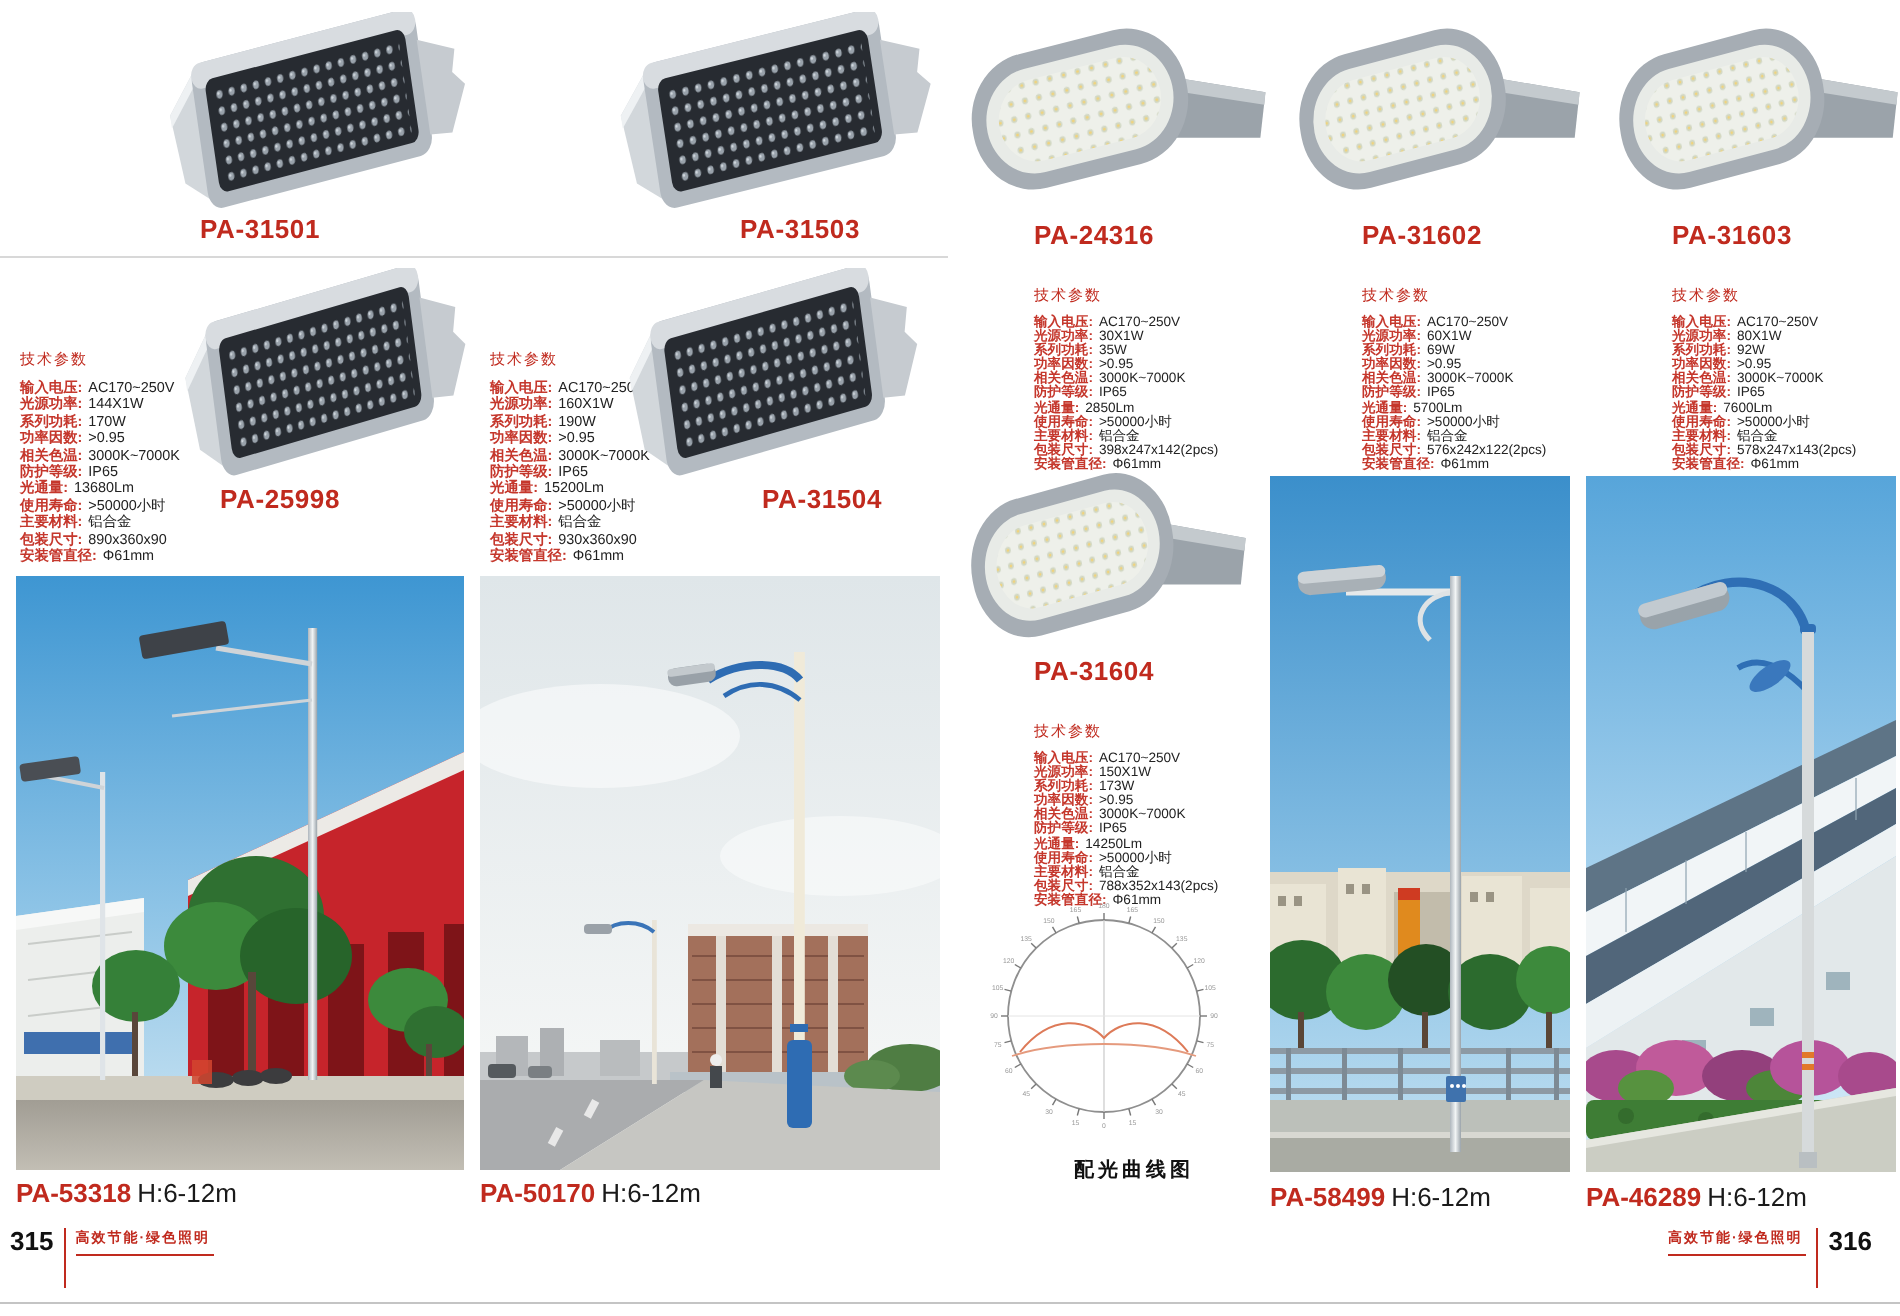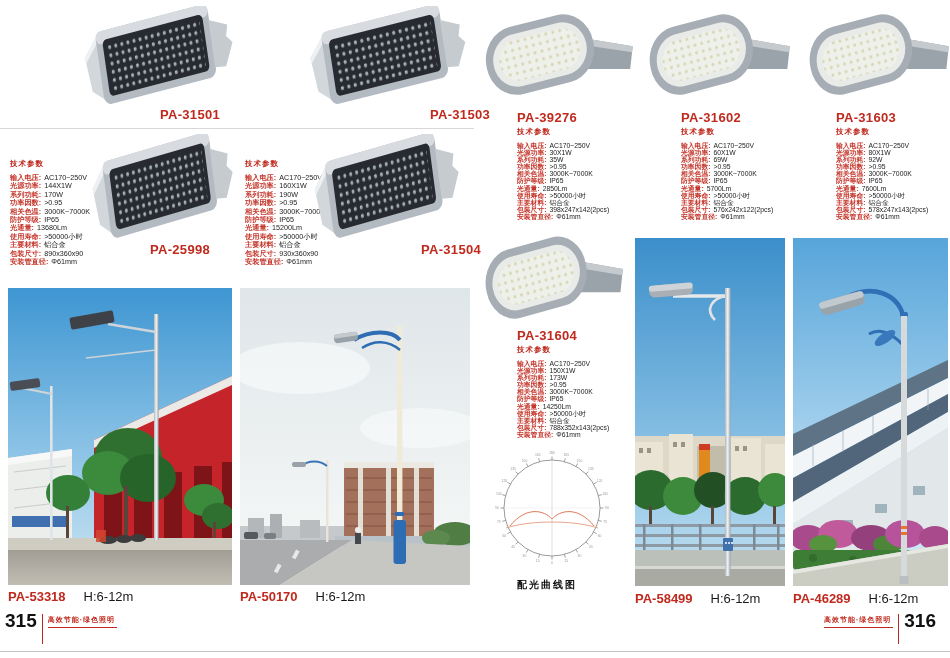--- a/index.html
+++ b/index.html
@@ -1,36 +1,36 @@
 <!DOCTYPE html>
 <html><head>
 <meta charset="utf-8">
 <style>
   html,body{margin:0;padding:0;background:#e9e9e9;}
   .sheet{position:relative;width:950px;height:658px;background:#ffffff;overflow:hidden;
          font-family:"Liberation Sans","DejaVu Sans",sans-serif;}
   .abs{position:absolute;}
-  .model-label{color:#c02a1e;font-weight:bold;font-size:13px;text-align:right;letter-spacing:.3px;}
+  .model-label{color:#c02a1e;font-weight:bold;font-size:13px;text-align:left;letter-spacing:.3px;}
   .model-label-left{text-align:left;}
-  .spec-title{color:#c02a1e;font-weight:bold;font-size:7.5px;margin-bottom:5px;letter-spacing:1px;}
+  .spec-title{color:#c02a1e;font-weight:normal;font-size:7.5px;margin-bottom:5px;letter-spacing:1px;margin-top:16px;}
   .spec-row{display:flex;white-space:nowrap;}
   .spec-key{color:#c5372c;margin-right:3px;font-weight:bold;}
   .spec-val{color:#222;}
   .specs-lg .spec-row{font-size:7.2px;line-height:8.4px;}
   .specs-sm .spec-row{font-size:6.8px;line-height:7.1px;}
   .divider{height:1px;background:#d8d8d8;}
   .caption{font-size:13px;white-space:nowrap;}
   .cap-model{color:#c02a1e;font-weight:bold;}
-  .cap-h{color:#1a1a1a;margin-left:18px;}
+  .cap-h{color:#1a1a1a;margin-left:3px;}
   .footer{display:flex;align-items:flex-start;}
-  .pageno{font-weight:bold;font-size:19px;color:#111;line-height:13px;}
+  .pageno{font-weight:bold;font-size:13px;color:#111;line-height:13px;}
   .vline{width:1px;height:30px;background:#c02a1e;margin:0 5px;}
   .slogan{color:#c02a1e;font-size:7px;font-weight:bold;letter-spacing:1px;line-height:12px;
           border-bottom:1px solid #c02a1e;padding:0 2px 1px 0;height:12px;}
-  .polar-title{font-size:10px;font-weight:bold;color:#111;text-align:left;letter-spacing:2px;}
+  .polar-title{font-size:10px;font-weight:bold;color:#111;text-align:right;letter-spacing:2px;}
   svg{display:block;}
 </style>
 </head>
 <body>
 
 <svg width="0" height="0" style="position:absolute" aria-hidden="true">
   <defs>
     <pattern id="dotsDark" width="9" height="9" patternUnits="userSpaceOnUse">
       <rect width="9" height="9" fill="#272b31"></rect>
       <circle cx="4.5" cy="4.5" r="2.2" fill="#99a2ab"></circle>
@@ -321,21 +321,21 @@
       <span class="vline"></span>
       <span class="slogan">高效节能·绿色照明</span>
     </div>
   </section>
 
   <section>
 
     <svg class="abs" style="left:482px;top:4px;width:152px;height:98px" viewBox="0 0 170 100" preserveAspectRatio="none">
         <use href="#roundlamp"></use>
       </svg>
-    <div class="abs model-label model-label-left" style="left:517px;top:110px;width:130px">PA-39276</div>
+    <div class="abs model-label model-label-left" style="left:517px;top:110px;width:130px">PA-24316</div>
     <div class="abs" style="left:517px;top:127px;width:132px">
       <div class="spec-title">技术参数</div>
       <div class="specs-sm">
           <div class="spec-row">
             <span class="spec-key">输入电压:</span>
             <span class="spec-val">AC170~250V</span>
           </div>
           <div class="spec-row">
             <span class="spec-key">光源功率:</span>
             <span class="spec-val">30X1W</span>

